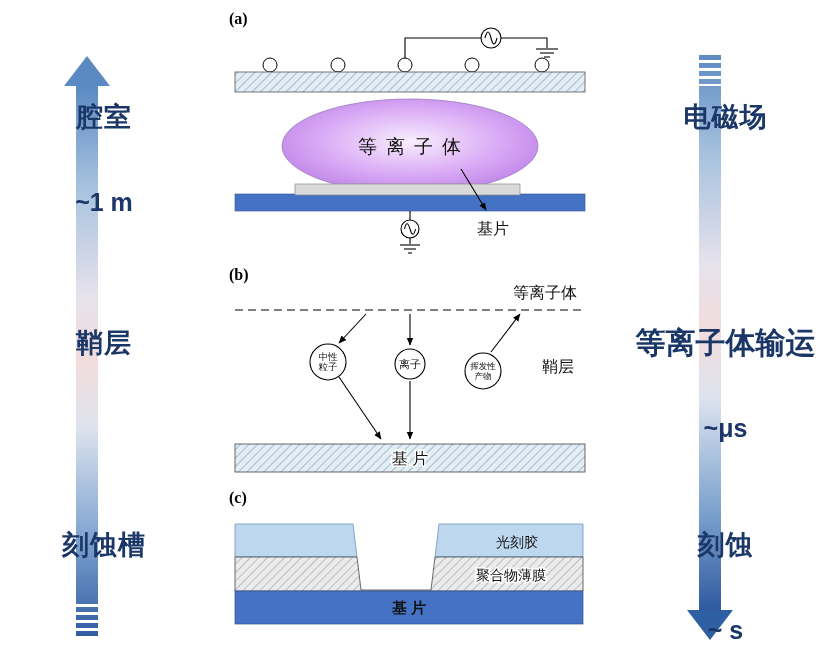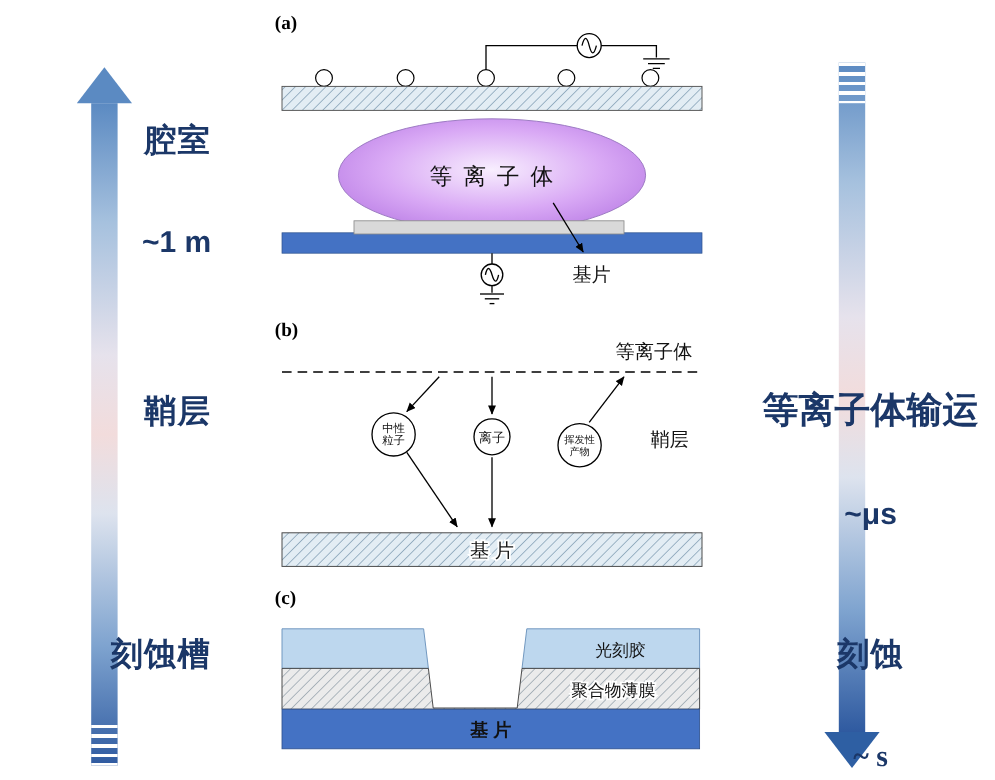--- a/index.html
+++ b/index.html
@@ -20,23 +20,23 @@
   .arrow-right{left:687px;top:52px;width:46px;height:588px;}
   .stripes{position:absolute;left:0;right:0;height:34px;
     background:repeating-linear-gradient(180deg,#fff 0 3px,transparent 3px 8px);}
   .stripes.bottom{bottom:0;}
   .stripes.top{top:0;}
   
   .scale-group{position:absolute;z-index:3;text-align:center;color:#1b3768;font-weight:bold;}
   .s-label{font-size:27px;line-height:34px;letter-spacing:1px;}
   .s-value{font-size:25px;line-height:32px;margin-top:47px;}
   .s-value sup{font-size:0.62em;}
-  .lg{left:0;width:176px;text-align:right;}
+  .lg{left:16px;width:176px;}
   .rg{left:622px;width:207px;}
-  .g1{top:100px;} .g2{top:326px;} .g3{top:528px;font-family:Liberation Serif, serif;}
+  .g1{top:100px;} .g2{top:326px;} .g3{top:528px;}
   .rg.g2 .s-label{font-size:30px;letter-spacing:0;}
   
   .panel{position:absolute;left:225px;}
   svg text{font-family:"Liberation Sans",sans-serif;fill:#111;}
   svg .tag{font-family:"Liberation Serif",serif;font-weight:bold;font-size:16px;fill:#000;}
   svg .wire{stroke:#000;stroke-width:1.1;fill:none;}
   svg .comp{fill:#fff;stroke:#000;stroke-width:1.1;}
   svg .halo{paint-order:stroke;stroke:#fff;stroke-width:3px;}
 </style>
 </head>
@@ -63,20 +63,21 @@
     <div class="s-value"><span>~1 m</span><sup></sup><span></span></div>
   </div>
   <div class="scale-group lg g2">
     <div class="s-label">鞘层</div>
   </div>
   <div class="scale-group lg g3">
     <div class="s-label">刻蚀槽</div>
   </div>
 
   <div class="scale-group rg g1">
+    <div class="s-label">电磁场</div>
   </div>
   <div class="scale-group rg g2">
     <div class="s-label">等离子体输运</div>
     <div class="s-value"><span>~μs</span><sup></sup><span></span></div>
   </div>
   <div class="scale-group rg g3">
     <div class="s-label">刻蚀</div>
     <div class="s-value"><span>~ s</span><sup></sup><span></span></div>
   </div>
 

